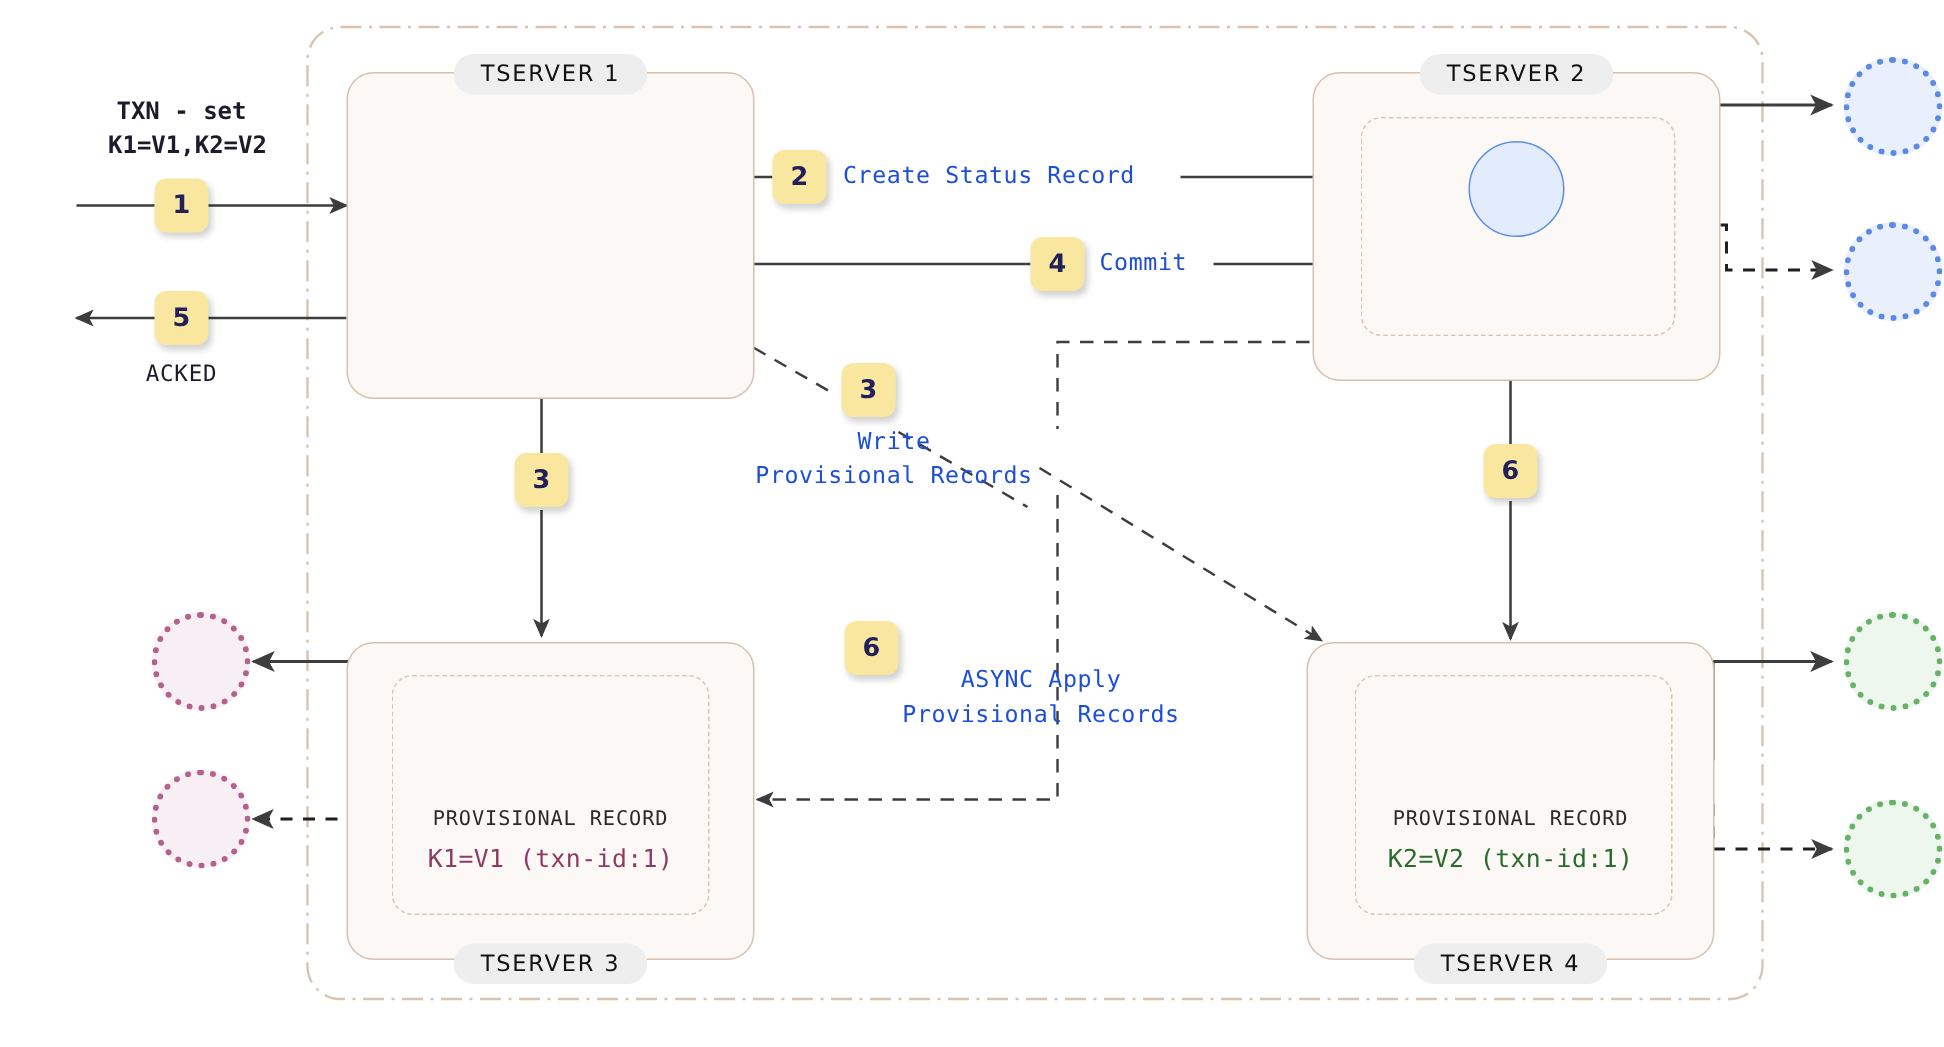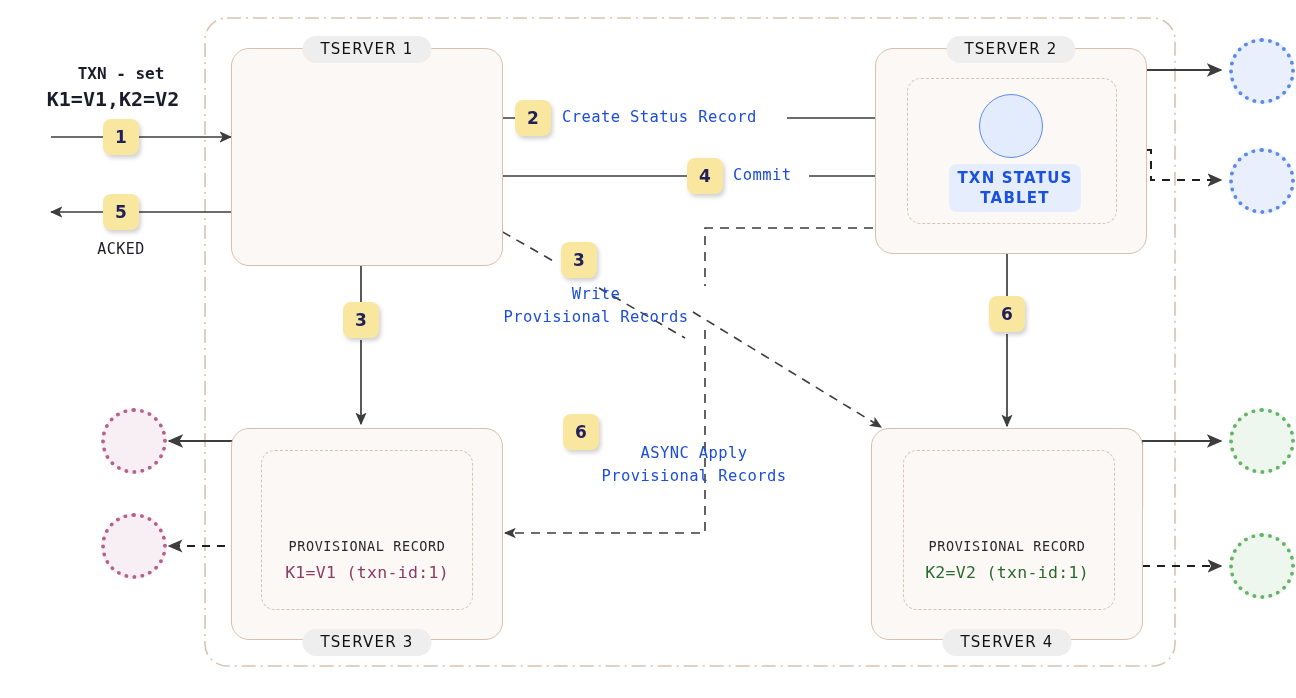--- a/index.html
+++ b/index.html
@@ -137,24 +137,20 @@
     <path d="M1000,534 L1103,534 L1103,566 L1182,566" fill="none" stroke="#1f1f1f" stroke-width="2" stroke-dasharray="8 7" marker-end="url(#arrow)"></path>
   </svg>
 
   <div class="tserver" style="left:192px;top:48px;width:272px;height:218px;"></div>
   <div class="tserver-label" style="left:328px;top:36px;">TSERVER 1</div>
 
   <div class="tserver" style="left:836px;top:48px;width:272px;height:206px;"></div>
   <div class="tserver-label" style="left:972px;top:36px;">TSERVER 2</div>
   <div class="inner-dashdot" style="left:868px;top:78px;width:210px;height:146px;"></div>
   <div class="node-circle" style="left:940px;top:94px;width:64px;height:64px;background:#e3ecfd;border:1.6px solid #5c8ee8;"></div>
-  <div class="tablet-pill" style="left:910px;top:164px;width:132px;height:48px;">
-    <span>TXN STATUS</span>
-    <span>TABLET</span>
-  </div>
 
   <div class="tserver" style="left:192px;top:428px;width:272px;height:212px;"></div>
   <div class="tserver-label" style="left:328px;top:629px;">TSERVER 3</div>
   <div class="inner-dashdot" style="left:222px;top:450px;width:212px;height:160px;"></div>
   <div class="txt prov-title center" style="left:328px;top:538px;">PROVISIONAL RECORD</div>
   <div class="txt prov-val center" style="left:328px;top:563px;color:#8e3b63;">K1=V1 (txn-id:1)</div>
 
   <div class="tserver" style="left:832px;top:428px;width:272px;height:212px;"></div>
   <div class="tserver-label" style="left:968px;top:629px;">TSERVER 4</div>
   <div class="inner-dashdot" style="left:864px;top:450px;width:212px;height:160px;"></div>
@@ -162,21 +158,21 @@
   <div class="txt prov-val center" style="left:968px;top:563px;color:#2a6b2d;">K2=V2 (txn-id:1)</div>
 
   <div class="dotted-circle" style="left:1190px;top:38px;width:66px;height:66px;background:#e9effc;border-color:#5b8ae6;"></div>
   <div class="dotted-circle" style="left:1190px;top:148px;width:66px;height:66px;background:#e9effc;border-color:#5b8ae6;"></div>
   <div class="dotted-circle" style="left:62px;top:408px;width:66px;height:66px;background:#f7eff4;border-color:#b4628d;"></div>
   <div class="dotted-circle" style="left:62px;top:513px;width:66px;height:66px;background:#f7eff4;border-color:#b4628d;"></div>
   <div class="dotted-circle" style="left:1190px;top:408px;width:66px;height:66px;background:#eef7ee;border-color:#66b267;"></div>
   <div class="dotted-circle" style="left:1190px;top:533px;width:66px;height:66px;background:#eef7ee;border-color:#66b267;"></div>
 
   <div class="txt bold-mono center" style="left:82px;top:64px;font-size:16px;">TXN - set</div>
-  <div class="txt bold-mono center" style="left:74px;top:87px;font-size:20px;">K1=V1,K2=V2</div>
+  <div class="txt bold-mono center" style="left:86px;top:87px;font-size:16px;">K1=V1,K2=V2</div>
   <div class="txt center" style="left:82px;top:240px;font-size:15px;letter-spacing:.5px;">ACKED</div>
 
   <div class="step" style="left:64px;top:119px;">1</div>
   <div class="step" style="left:476px;top:100px;">2</div>
   <div class="step" style="left:304px;top:302px;">3</div>
   <div class="step" style="left:522px;top:242px;">3</div>
   <div class="step" style="left:648px;top:158px;">4</div>
   <div class="step" style="left:64px;top:194px;">5</div>
   <div class="step" style="left:524px;top:414px;">6</div>
   <div class="step" style="left:950px;top:296px;">6</div>

